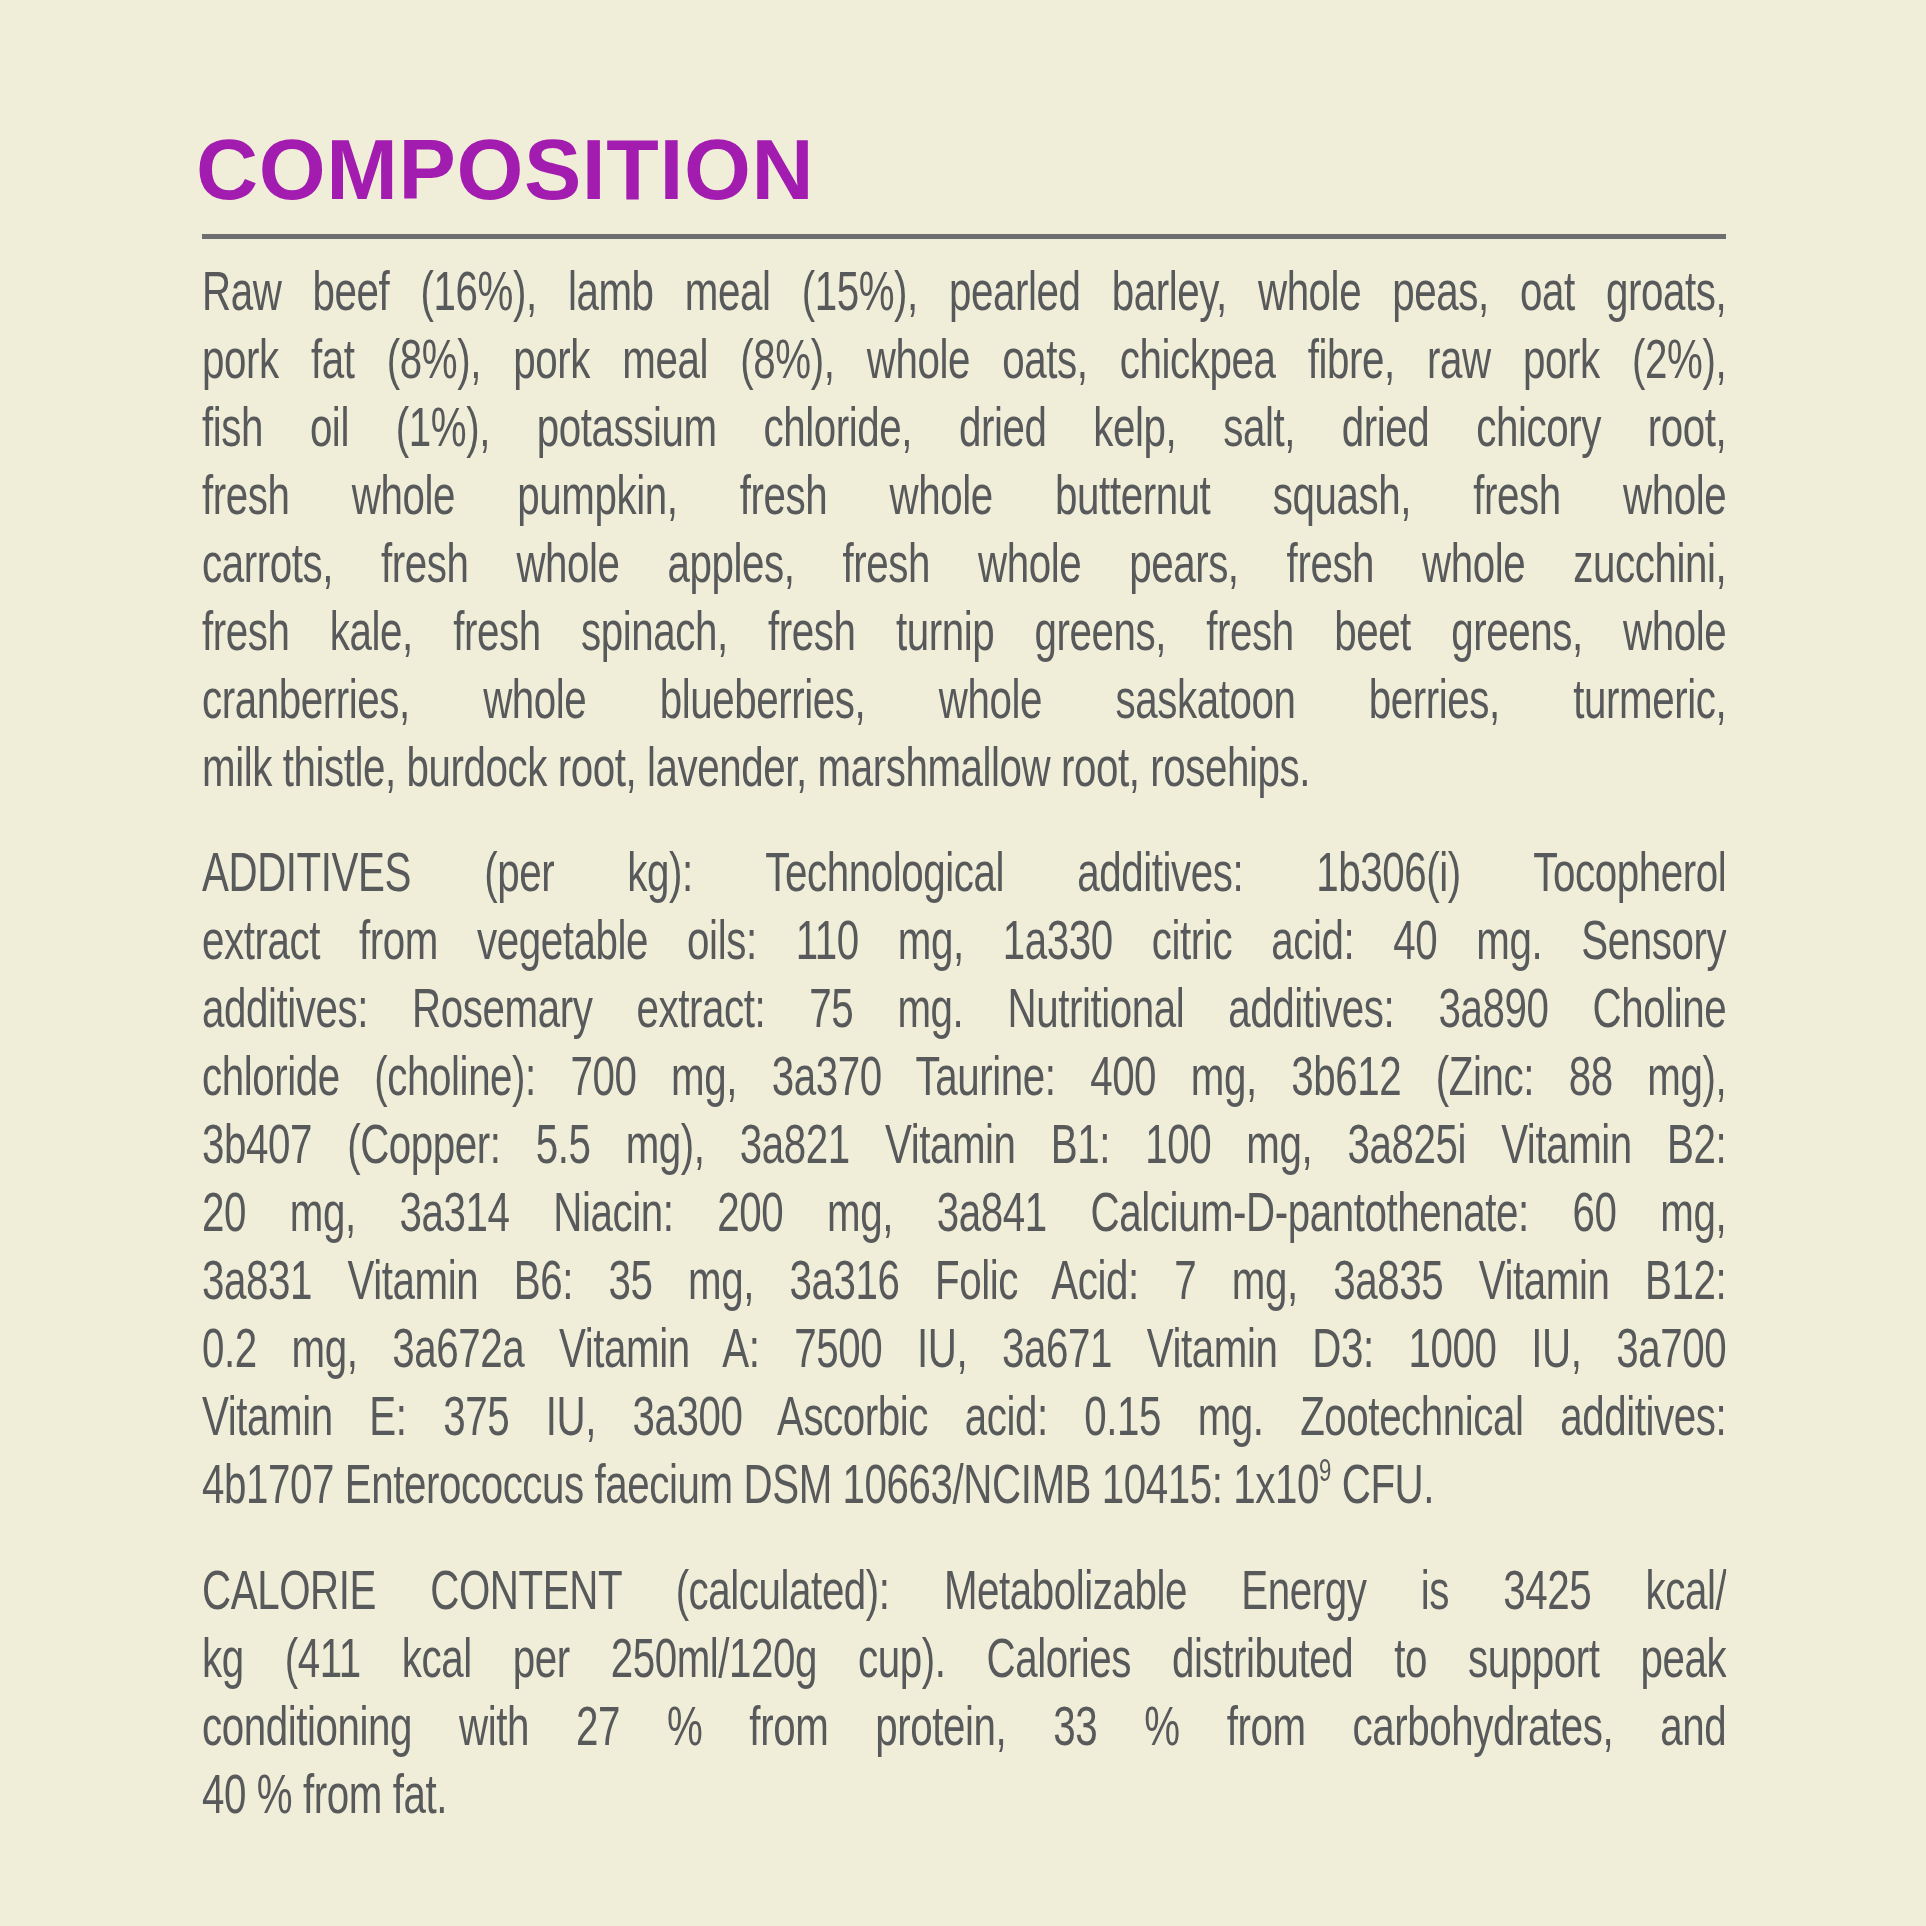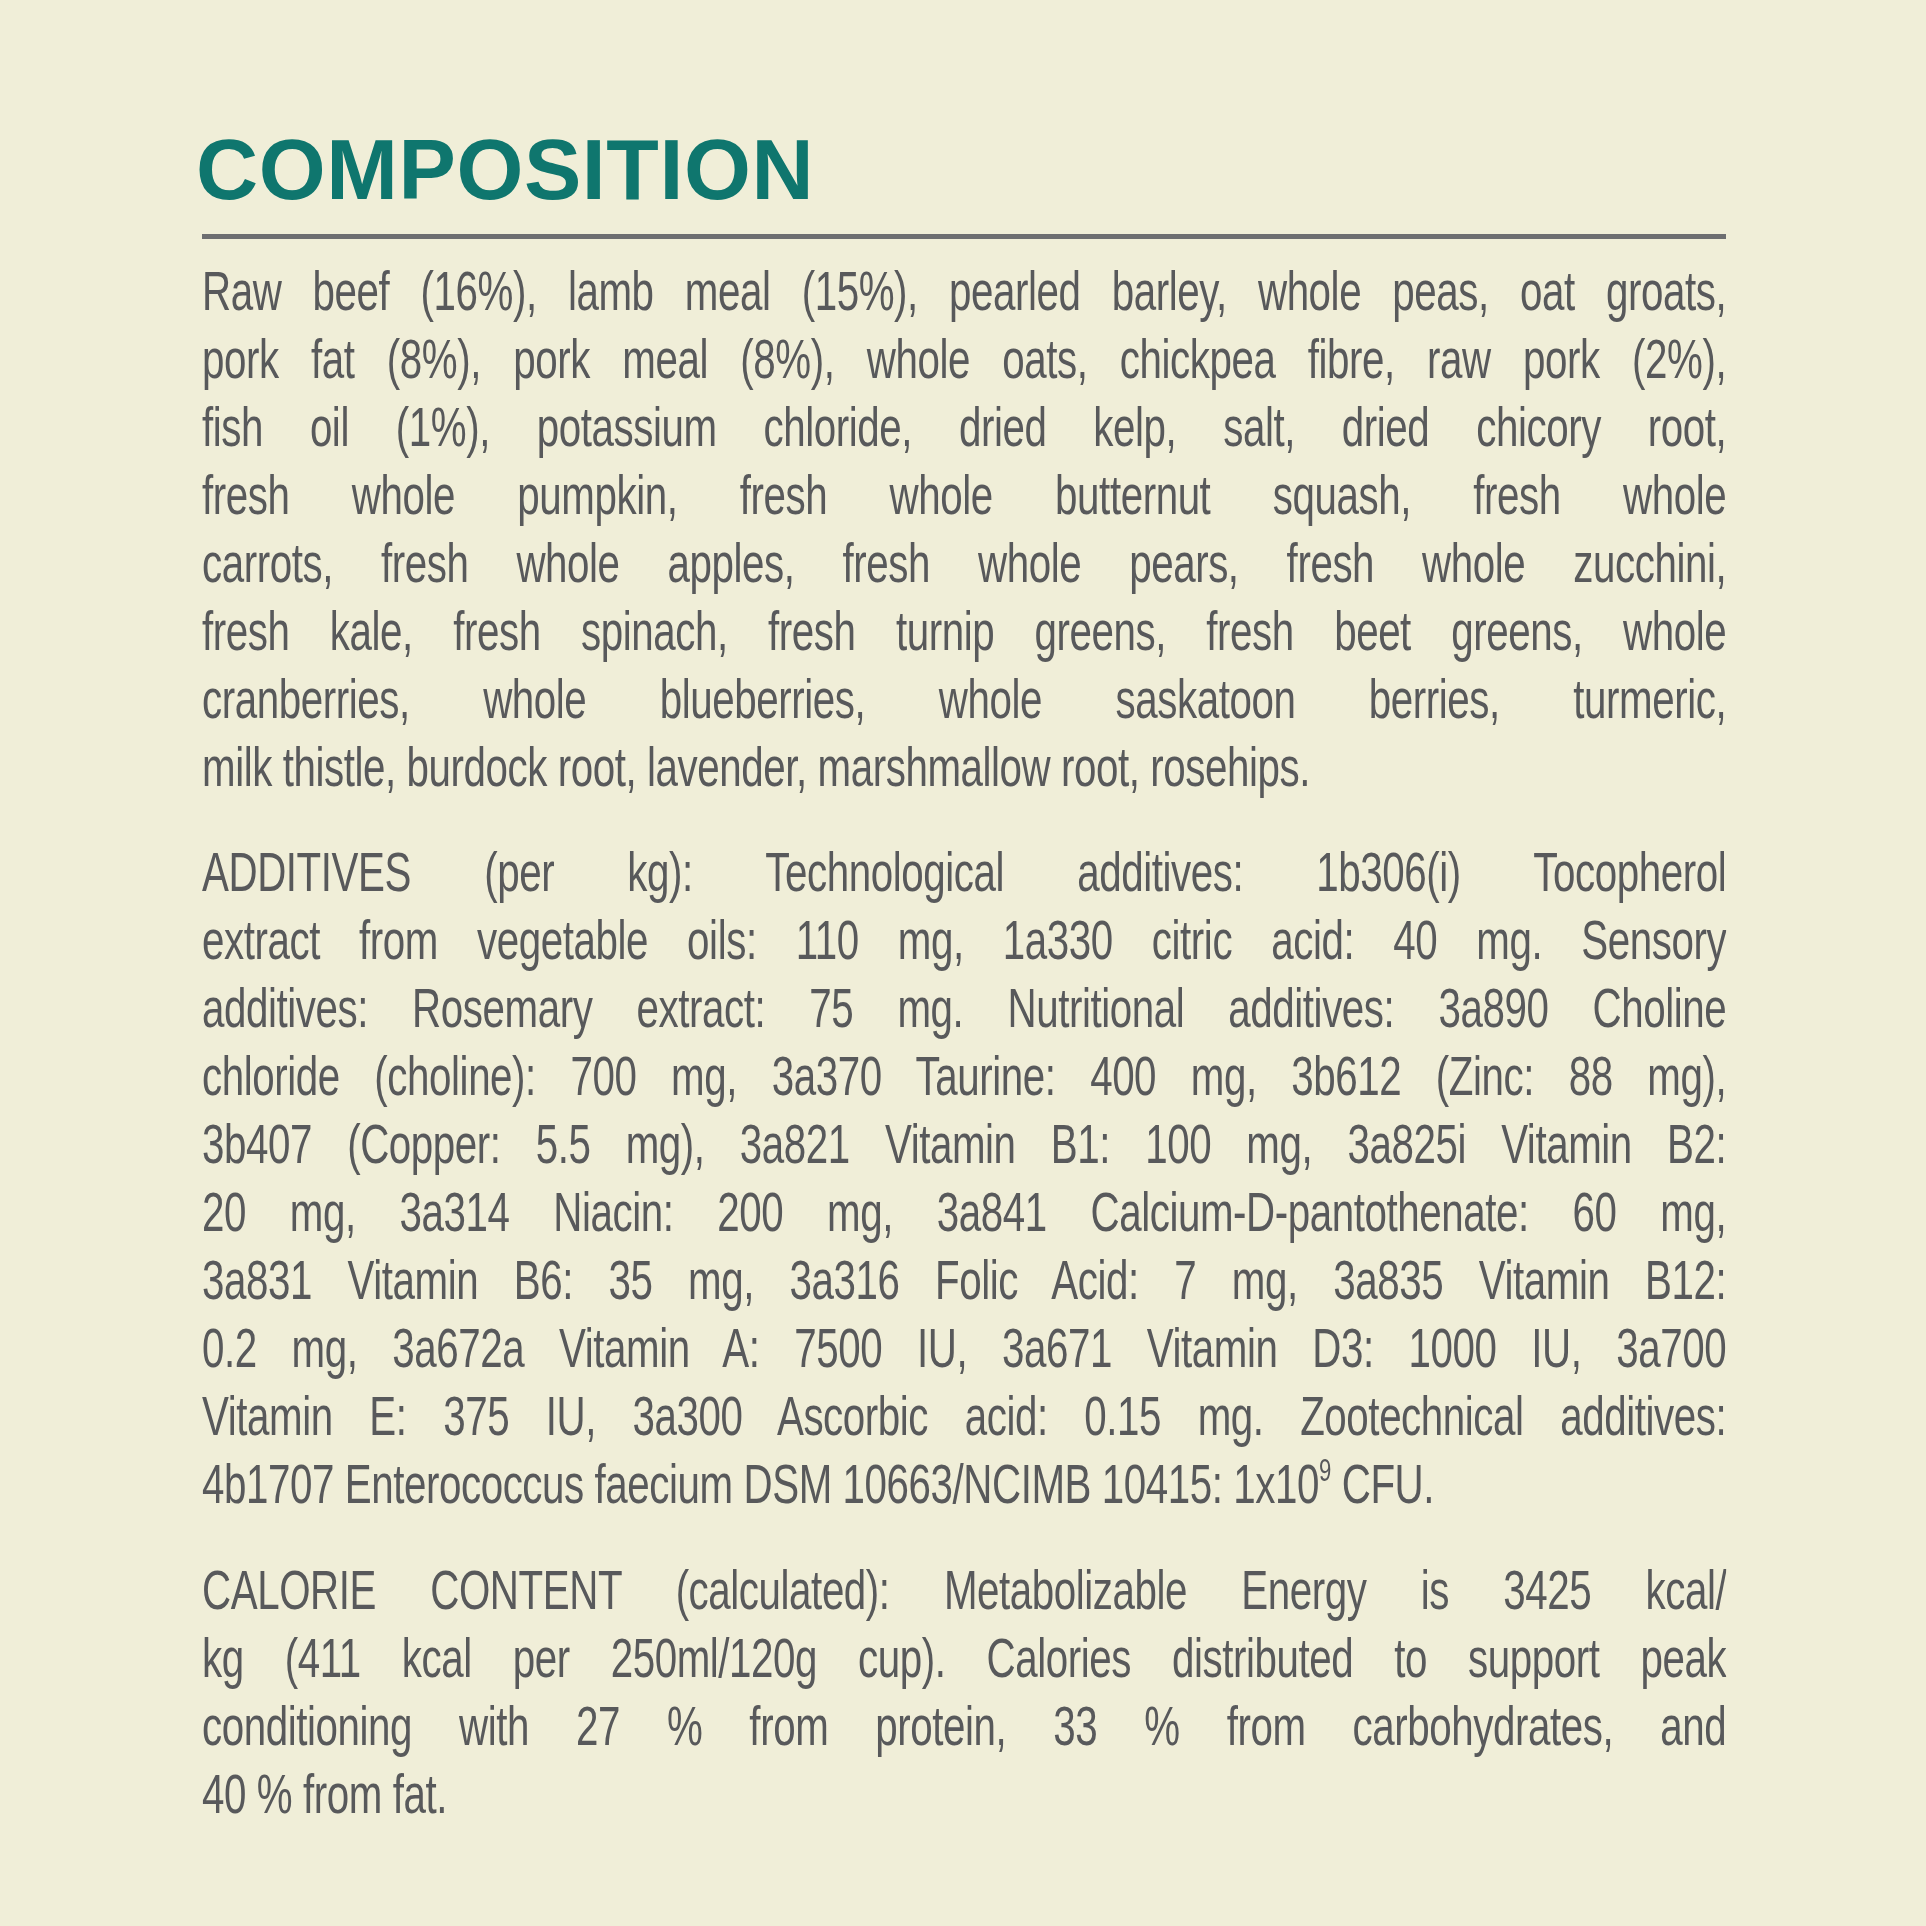--- a/index.html
+++ b/index.html
@@ -9,21 +9,21 @@
     font-family: "Liberation Sans", sans-serif;
     position: relative;
   }
   .title {
     position: absolute; left: 196px; top: 126px;
     margin: 0;
     font-family: "Liberation Sans", sans-serif;
     font-weight: 700;
     font-size: 86px;
     line-height: 86px;
-    color: #0f766e;
+    color: #a21caf;
     letter-spacing: 0.6px;
     transform: scaleX(1.0);
     transform-origin: left top;
   }
   .rule {
     position: absolute; left: 202px; top: 234px;
     width: 1524px; height: 5.1px;
     background: #6d6e70;
   }
   .para {

